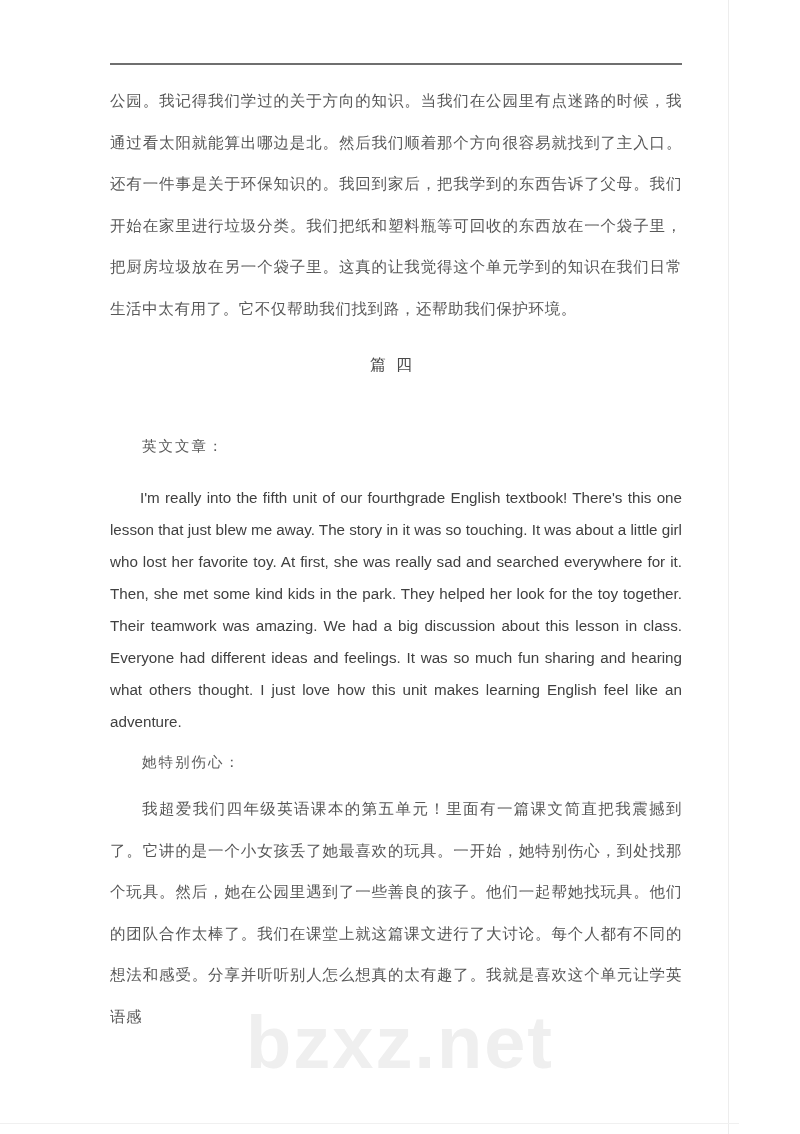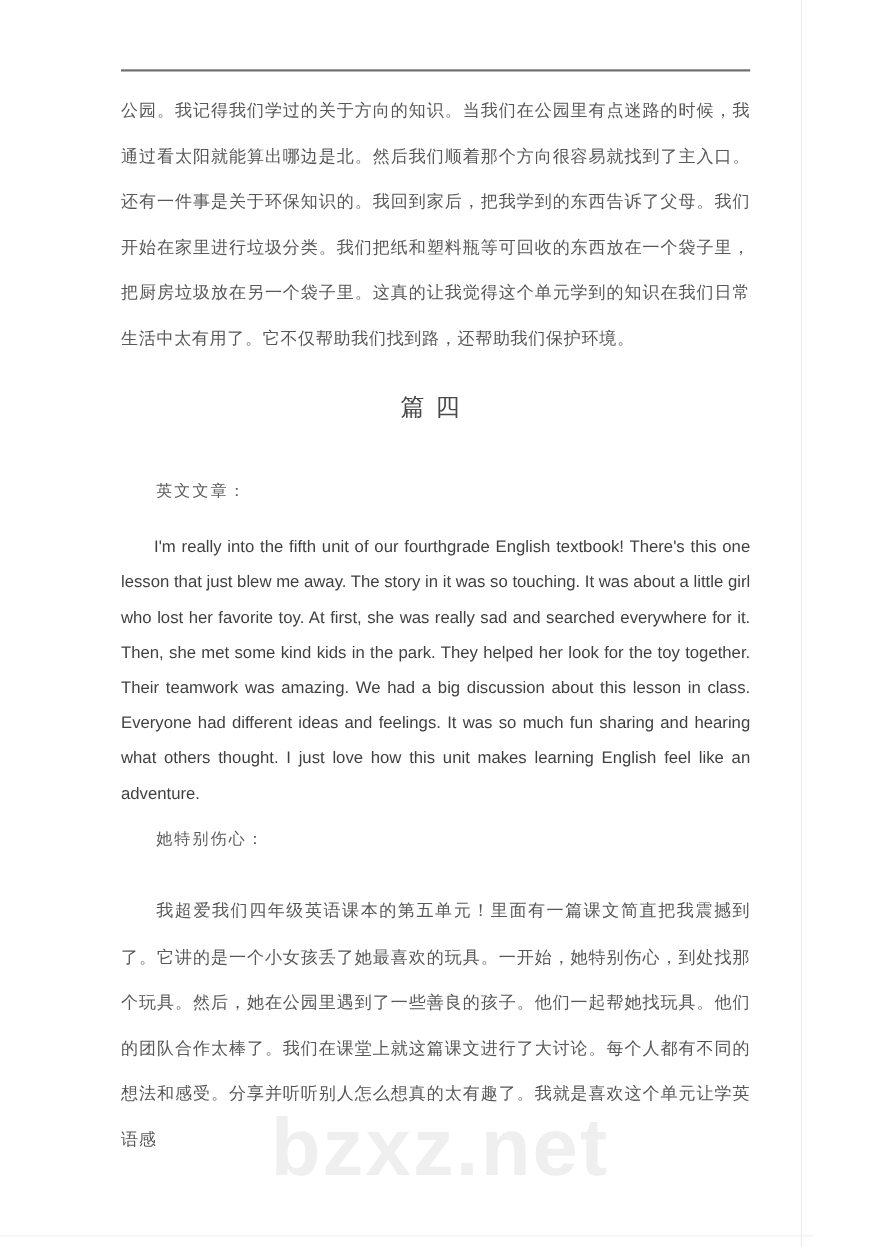--- a/index.html
+++ b/index.html
@@ -65,21 +65,21 @@
     top: 80px;
     width: 572px;
   }
   .section-title {
     position: absolute;
     left: 0;
     top: 355px;
     width: 572px;
     text-align: center;
     color: #4a4a4a;
-    font-size: 22px;
+    font-size: 16px;
     letter-spacing: 10px;
     font-family: "Liberation Serif", "DejaVu Serif", serif;
   }
   .label {
     position: absolute;
     left: 32px;
     color: #5a5a5a;
     font-size: 14.5px;
     letter-spacing: 2px;
     font-family: Liberation Serif, serif;
@@ -99,21 +99,21 @@
     font-size: 15.2px;
     line-height: 32px;
     text-align: justify;
     text-indent: 30px;
     margin: 0;
     font-family: "Liberation Sans", "DejaVu Sans", sans-serif;
   }
   .cn-trans {
     position: absolute;
     left: 0;
-    top: 808px;
+    top: 788px;
     width: 572px;
     text-indent: 32px;
   }
   .watermark {
     position: absolute;
     left: 0;
     top: 1000px;
     width: 800px;
     text-align: center;
     font-size: 74px;

